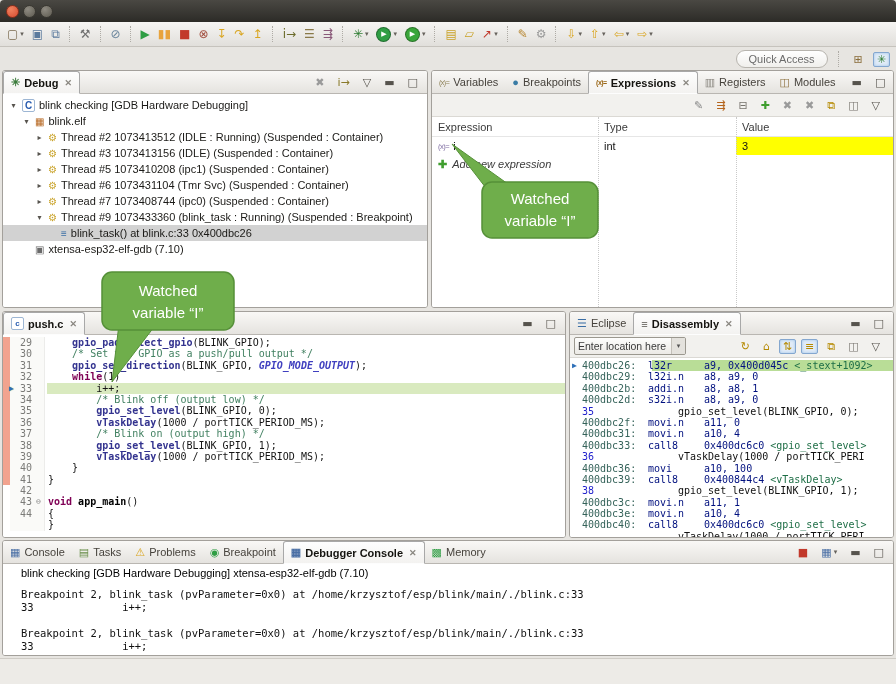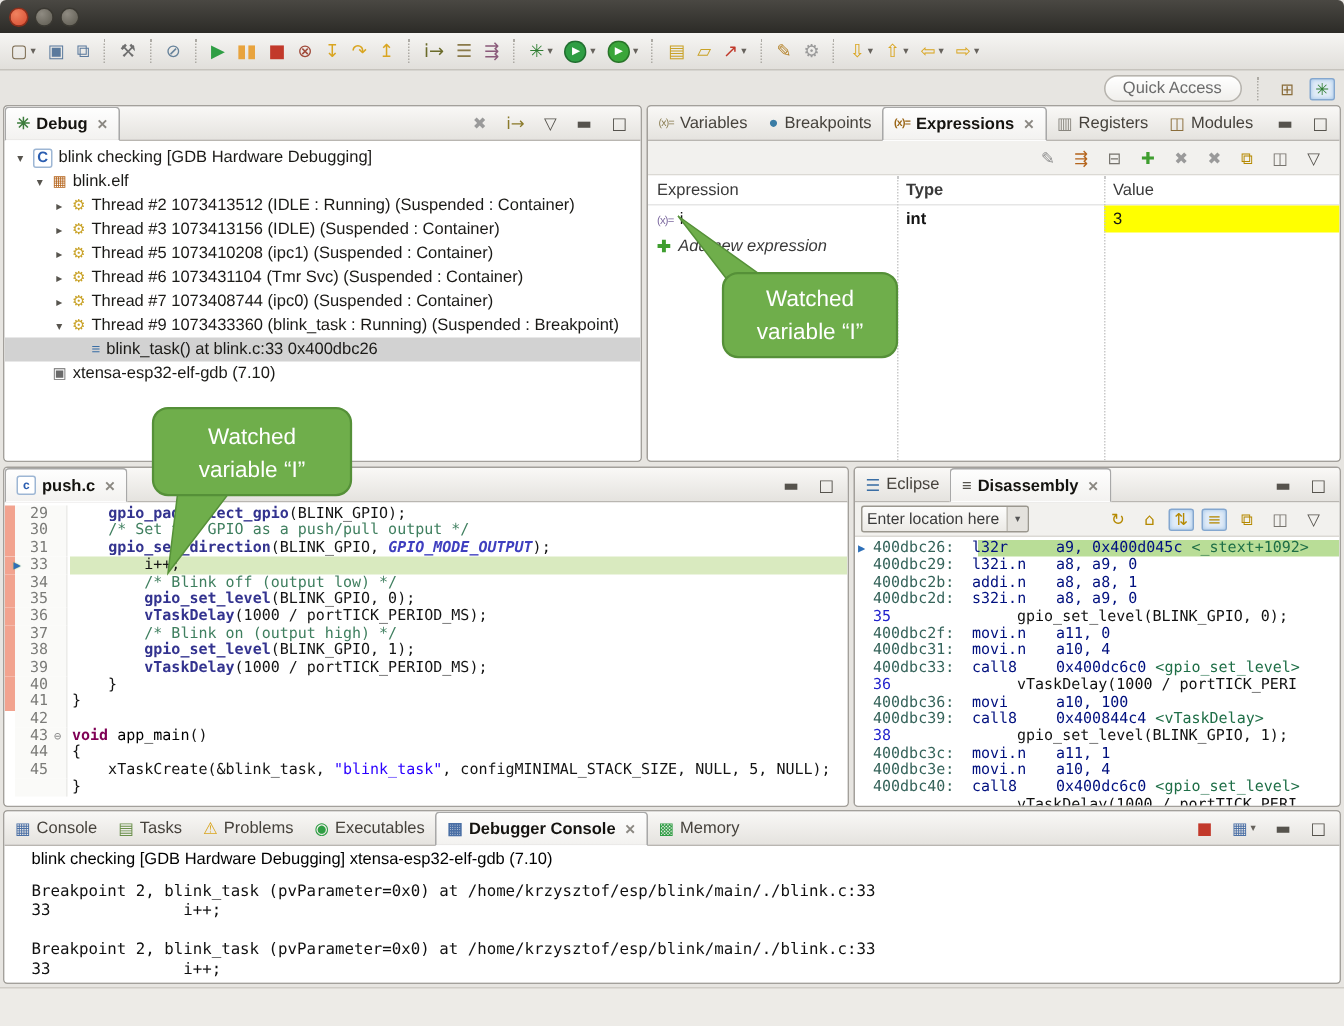--- a/index.html
+++ b/index.html
@@ -62,42 +62,42 @@
   .tree-row{height:16px;display:flex;align-items:center;gap:4px;white-space:nowrap;}
   .tree-row.sel{background:#d2d2d2;}
   .tw{width:9px;flex:none;font-size:8px;color:#57544e;text-align:center;}
   .tree-icon{font-size:10px;flex:none;}
   
   .expr-body{position:relative;font-size:11px;height:calc(100% - 46px);}
   .vline{position:absolute;top:0;bottom:0;border-left:1px dotted #c9c9c9;}
   .v1{left:166px;} .v2{left:304px;}
   .expr-head{display:flex;height:19px;align-items:center;border-bottom:1px solid #e6e6e6;color:#3a3a3a;}
   .ec{padding:0 6px;overflow:hidden;white-space:nowrap;box-sizing:border-box;display:flex;align-items:center;}
-  .c1{width:166px;flex:none;} .c2{width:138px;flex:none;font-weight:bold;} .c3{flex:1;}
+  .c1{width:166px;flex:none;} .c2{width:138px;flex:none;} .c3{flex:1;}
   .expr-row{display:flex;height:18px;align-items:stretch;color:#141414;}
   .val{background:#ffff00;}
   .exp-ic{font-size:7.5px;color:#7d6aa0;margin-right:4px;letter-spacing:-.5px;}
   .add-ic{color:#3f9e2f;font-weight:bold;margin-right:5px;font-size:11px;}
   .add-lbl{font-style:italic;color:#3a3a3a;}
   
   #code-lines{font-family:"DejaVu Sans Mono",monospace;font-size:10px;padding-top:2px;
               height:calc(100% - 23px);overflow:hidden;position:relative;}
   .code-line{display:flex;height:11.4px;line-height:11.4px;white-space:pre;position:relative;}
   .code-line.cur{background:linear-gradient(to right,#ffffff 44px,#d9eabf 44px);}
   .diff{width:7px;flex:none;}
   .diff.on{background:#f2a38f;}
   .lnum{width:26px;flex:none;text-align:right;padding-right:4px;color:#7b7b78;background:#fafaf8;box-sizing:border-box;}
   .fold{width:9px;flex:none;color:#8a8a8a;font-size:8px;background:#fafaf8;border-right:1px solid #ececea;box-sizing:border-box;}
   .gut{position:absolute;left:6px;top:0;color:#2d6fb8;font-size:8px;text-shadow:0 0 1px #7db05a;}
   .codetxt{padding-left:3px;}
   .c-pl{color:#141414;}
   .c-com{color:#3f7f5f;}
   .c-kw{color:#7f0055;font-weight:bold;}
   .c-fn{color:#33338f;font-weight:bold;}
-  .c-fnb{color:#000;font-weight:normal;}
+  .c-fnb{color:#000;font-weight:bold;}
   .c-str{color:#2a00ff;}
   .c-mac{color:#3f3fbf;font-style:italic;font-weight:bold;}
   
   .combo{display:inline-flex;align-items:center;width:110px;height:16px;border:1px solid #9b988f;
          background:linear-gradient(#fdfdfc,#eceae6);border-radius:2px;font-size:10.5px;color:#3a3a3a;overflow:hidden;}
   .combo-text{flex:1;padding:0 3px;white-space:nowrap;overflow:hidden;}
   .combo-dd{width:13px;text-align:center;font-size:7px;color:#555;border-left:1px solid #c2bfb8;background:#e4e2dd;align-self:stretch;display:flex;align-items:center;justify-content:center;}
   #disasm-lines{font-family:"DejaVu Sans Mono",monospace;font-size:10px;padding-top:2px;
                 height:calc(100% - 46px);overflow:hidden;}
   .dis-line{display:flex;height:11.4px;line-height:11.4px;white-space:pre;}
@@ -432,33 +432,33 @@
         </span>
         <span class="vt-btn">
           <span class="glyph" style="color: rgb(86, 83, 77);">□</span>
         </span>
       </span>
   </div>
   <div class="view-body" id="code-lines">
       <div class="code-line"><span class="diff on"></span><span class="lnum">29</span><span class="fold"></span><span class="codetxt"><span class="c-pl">    </span><span class="c-fn">gpio_pad_select_gpio</span><span class="c-pl">(BLINK_GPIO);</span></span></div>
       <div class="code-line"><span class="diff on"></span><span class="lnum">30</span><span class="fold"></span><span class="codetxt"><span class="c-pl">    </span><span class="c-com">/* Set the GPIO as a push/pull output */</span></span></div>
       <div class="code-line"><span class="diff on"></span><span class="lnum">31</span><span class="fold"></span><span class="codetxt"><span class="c-pl">    </span><span class="c-fn">gpio_set_direction</span><span class="c-pl">(BLINK_GPIO, </span><span class="c-mac">GPIO_MODE_OUTPUT</span><span class="c-pl">);</span></span></div>
+      <div class="code-line"><span class="diff on"></span><span class="lnum">32</span><span class="fold"></span><span class="codetxt"><span class="c-pl">    </span><span class="c-kw">while</span><span class="c-pl">(1)</span></span></div>
       <div class="code-line cur"><span class="diff on"></span><span class="lnum">33</span><span class="fold"></span><span class="codetxt"><span class="c-pl">        i++;</span></span><span class="gut">▶</span></div>
       <div class="code-line"><span class="diff on"></span><span class="lnum">34</span><span class="fold"></span><span class="codetxt"><span class="c-pl">        </span><span class="c-com">/* Blink off (output low) */</span></span></div>
       <div class="code-line"><span class="diff on"></span><span class="lnum">35</span><span class="fold"></span><span class="codetxt"><span class="c-pl">        </span><span class="c-fn">gpio_set_level</span><span class="c-pl">(BLINK_GPIO, 0);</span></span></div>
       <div class="code-line"><span class="diff on"></span><span class="lnum">36</span><span class="fold"></span><span class="codetxt"><span class="c-pl">        </span><span class="c-fn">vTaskDelay</span><span class="c-pl">(1000 / portTICK_PERIOD_MS);</span></span></div>
       <div class="code-line"><span class="diff on"></span><span class="lnum">37</span><span class="fold"></span><span class="codetxt"><span class="c-pl">        </span><span class="c-com">/* Blink on (output high) */</span></span></div>
       <div class="code-line"><span class="diff on"></span><span class="lnum">38</span><span class="fold"></span><span class="codetxt"><span class="c-pl">        </span><span class="c-fn">gpio_set_level</span><span class="c-pl">(BLINK_GPIO, 1);</span></span></div>
       <div class="code-line"><span class="diff on"></span><span class="lnum">39</span><span class="fold"></span><span class="codetxt"><span class="c-pl">        </span><span class="c-fn">vTaskDelay</span><span class="c-pl">(1000 / portTICK_PERIOD_MS);</span></span></div>
       <div class="code-line"><span class="diff on"></span><span class="lnum">40</span><span class="fold"></span><span class="codetxt"><span class="c-pl">    }</span></span></div>
       <div class="code-line"><span class="diff on"></span><span class="lnum">41</span><span class="fold"></span><span class="codetxt"><span class="c-pl">}</span></span></div>
       <div class="code-line"><span class="diff"></span><span class="lnum">42</span><span class="fold"></span><span class="codetxt"></span></div>
       <div class="code-line"><span class="diff"></span><span class="lnum">43</span><span class="fold">⊖</span><span class="codetxt"><span class="c-kw">void</span><span class="c-fnb"> app_main</span><span class="c-pl">()</span></span></div>
       <div class="code-line"><span class="diff"></span><span class="lnum">44</span><span class="fold"></span><span class="codetxt"><span class="c-pl">{</span></span></div>
-      <div class="code-line"><span class="diff"></span><span class="lnum">45</span><span class="fold"></span><span class="codetxt"><span class="c-pl">    xTaskCreate(&amp;blink_task, </span><span class="c-str">"blink_task"</span><span class="c-pl">, configMINIMAL_STACK_SIZE, NULL, 5, NULL);</span></span></div>
       <div class="code-line"><span class="diff"></span><span class="lnum"></span><span class="fold"></span><span class="codetxt"><span class="c-pl">}</span></span></div>
     </div>
 </div>
 
 <div class="view" id="disasm-view">
   <div class="tabbar">
     <span class="tabs" id="disasm-tabs">
         <div class="tab">
           <span class="tab-icon" style="color: rgb(58, 110, 165);">☰</span>
           <span class="tab-label">Eclipse</span>
@@ -537,21 +537,21 @@
         <div class="tab">
           <span class="tab-icon" style="color: rgb(106, 143, 74);">▤</span>
           <span class="tab-label">Tasks</span>
         </div>
         <div class="tab">
           <span class="tab-icon" style="color: rgb(217, 165, 32);">⚠</span>
           <span class="tab-label">Problems</span>
         </div>
         <div class="tab">
           <span class="tab-icon" style="color: rgb(47, 158, 68);">◉</span>
-          <span class="tab-label">Executables</span>
+          <span class="tab-label">Breakpoint</span>
         </div>
         <div class="tab active">
           <span class="tab-icon" style="color: rgb(74, 111, 165);">▦</span>
           <span class="tab-label">Debugger Console</span>
           <span class="tab-close">✕</span>
         </div>
         <div class="tab">
           <span class="tab-icon" style="color: rgb(47, 158, 68);">▩</span>
           <span class="tab-label">Memory</span>
         </div>

